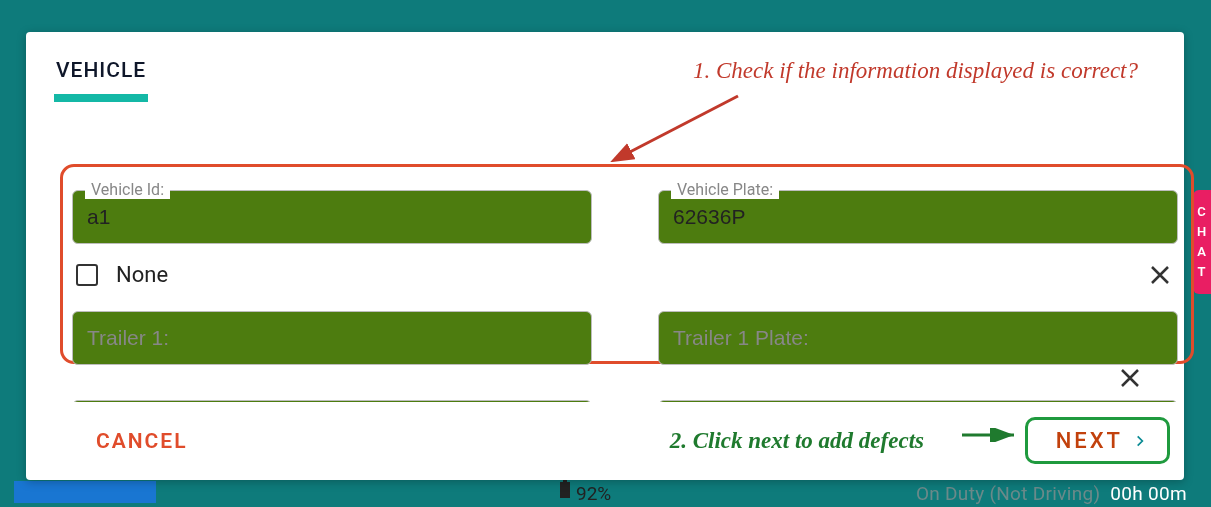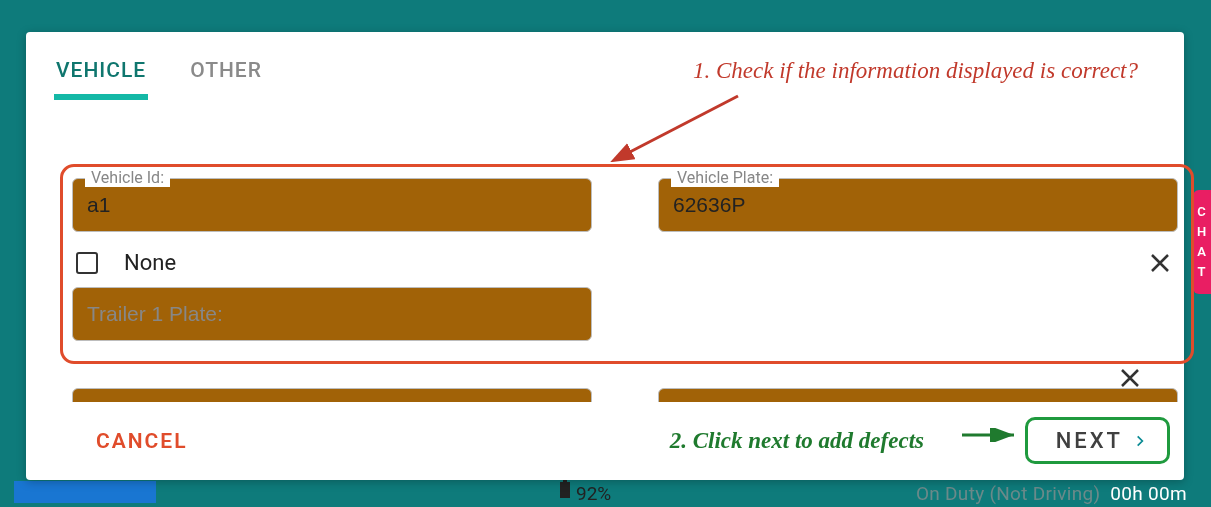--- a/index.html
+++ b/index.html
@@ -46,50 +46,50 @@
     position: absolute; left: 26px; top: 32px; width: 1158px; height: 448px;
     background: #fff; border-radius: 4px; box-shadow: 0 2px 10px rgba(0,0,0,.25);
     padding: 24px 28px 18px 28px;
   }
 
   .tabs { display: flex; gap: 40px; padding: 2px 0 0 0; }
   .tab {
     font-size: 21px; font-weight: 500; letter-spacing: 1px; color: #8a8a8a;
     padding: 0 2px 12px 2px; cursor: pointer;
   }
-  .tab.active { color: #0f766e; border-bottom: 6px solid #14b8a6; }
+  .tab.active { color: #0f172a; border-bottom: 8px solid #14b8a6; }
 
   .annot1 {
     position: absolute; top: 26px; right: 46px;
     color: #c1392b; font-family: Georgia, "Times New Roman", serif;
     font-size: 23px; font-weight: 400; font-style: italic;
   }
   .arrow1 { position: absolute; top: 58px; left: 580px; width: 140px; height: 72px; pointer-events: none; }
 
   .hlbox {
     position: absolute; left: 34px; top: 132px; width: 1134px; height: 200px;
     border: 3px solid #e04c2b; border-radius: 14px; pointer-events: none;
   }
 
   .form { position: absolute; left: 46px; top: 146px; width: 1110px; }
   .row { display: flex; gap: 66px; margin-bottom: 30px; align-items: center; }
   .field {
     position: relative; flex: 1; max-width: 520px;
     border: 1.5px solid #bdbdbd; border-radius: 6px; height: 54px;
-    display: flex; align-items: center; padding: 0 14px; background: #a16207;
+    display: flex; align-items: center; padding: 0 14px; background: #4d7c0f; margin-top: 12px;
   }
   .field .legend {
     position: absolute; top: -11px; left: 12px; background: #fff; padding: 0 6px;
     color: #878787; font-size: 16px;
   }
   .field .value { font-size: 21px; color: #222; width: 100%; border: none; outline: none; background: transparent; }
   .field .value::placeholder { color: #878787; }
 
   .none {
-    display: flex; align-items: center; gap: 26px; flex: 1; max-width: 520px; padding-left: 4px;
+    display: flex; align-items: center; gap: 18px; flex: 1; max-width: 520px; padding-left: 4px;
   }
   .cb { width: 22px; height: 22px; border: 2px solid #333; border-radius: 3px; background: #fff; }
   .none-label { font-size: 22px; color: #222; }
   .xbtn { margin-left: auto; margin-right: 6px; cursor: pointer; }
   .xbtn svg { display: block; }
 
   .row.second { margin-bottom: 12px; margin-top: -12px; }
 
   .trailer-row2 {
     position: absolute; left: 46px; top: 356px; width: 1110px; display: flex; gap: 66px;
@@ -107,21 +107,21 @@
     cursor: pointer;
   }
   .annot2 {
     position: absolute; right: 232px; color: #1f7a2e;
     font-family: Georgia, "Times New Roman", serif; font-size: 23px; font-weight: 700; font-style: italic;
   }
   .arrow2 { position: absolute; right: 164px; bottom: 38px; width: 60px; height: 14px; pointer-events: none; }
   .next {
     position: absolute; right: 14px; bottom: 16px;
     border: 3px solid #1f9a3e; border-radius: 10px; padding: 8px 20px 8px 28px;
-    color: #404040; font-size: 22px; font-weight: 500; letter-spacing: 3px;
+    color: #c2410c; font-size: 22px; font-weight: 500; letter-spacing: 3px;
     display: flex; align-items: center; gap: 10px; cursor: pointer;
   }
   .next .chev { width: 14px; height: 14px; }
 </style>
 </head>
 <body>
 
 <div class="bg">
 
   <div class="side-pill">
@@ -141,21 +141,20 @@
       <span>On Duty (Not Driving)</span>&nbsp;
       <span class="t">00h  00m</span>
     </div>
   </div>
 </div>
 
 <div class="modal">
 
   <div class="tabs">
     <div class="tab active">VEHICLE</div>
-    <div class="tab">OTHER</div>
   </div>
 
   <div class="annot1">1. Check if the information displayed is correct?</div>
   <svg class="arrow1" viewBox="0 0 140 72">
     <defs>
         <marker id="ah1" markerWidth="10" markerHeight="10" refX="2" refY="3" orient="auto">
           <path d="M0,0 L0,6 L8,3 z" fill="#c1392b"></path>
         </marker>
       </defs>
     <path d="M132,6 L20,64" stroke="#c1392b" stroke-width="3" fill="none" marker-end="url(#ah1)"></path>
@@ -183,20 +182,23 @@
       <div style="flex:1; max-width:520px; display:flex; justify-content:flex-end;">
         <div class="xbtn">
           <svg width="24" height="24" viewBox="0 0 24 24">
               <path d="M4 4 L20 20 M20 4 L4 20" stroke="#333" stroke-width="2.5"></path>
             </svg>
         </div>
       </div>
     </div>
 
     <div class="row" style="margin-bottom:0;">
+      <div class="field">
+        <input class="value" placeholder="Trailer 1:" style="">
+      </div>
       <div class="field">
         <input class="value" placeholder="Trailer 1 Plate:" style="">
       </div>
     </div>
   </div>
 
   <div class="x2">
     <svg width="24" height="24" viewBox="0 0 24 24">
         <path d="M4 4 L20 20 M20 4 L4 20" stroke="#333" stroke-width="2.5"></path>
       </svg>

